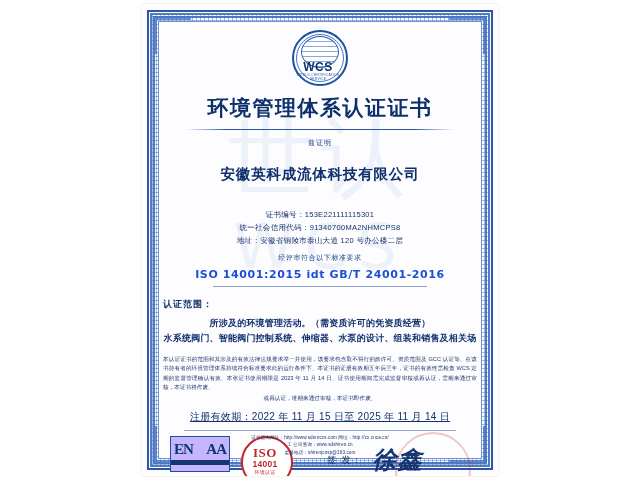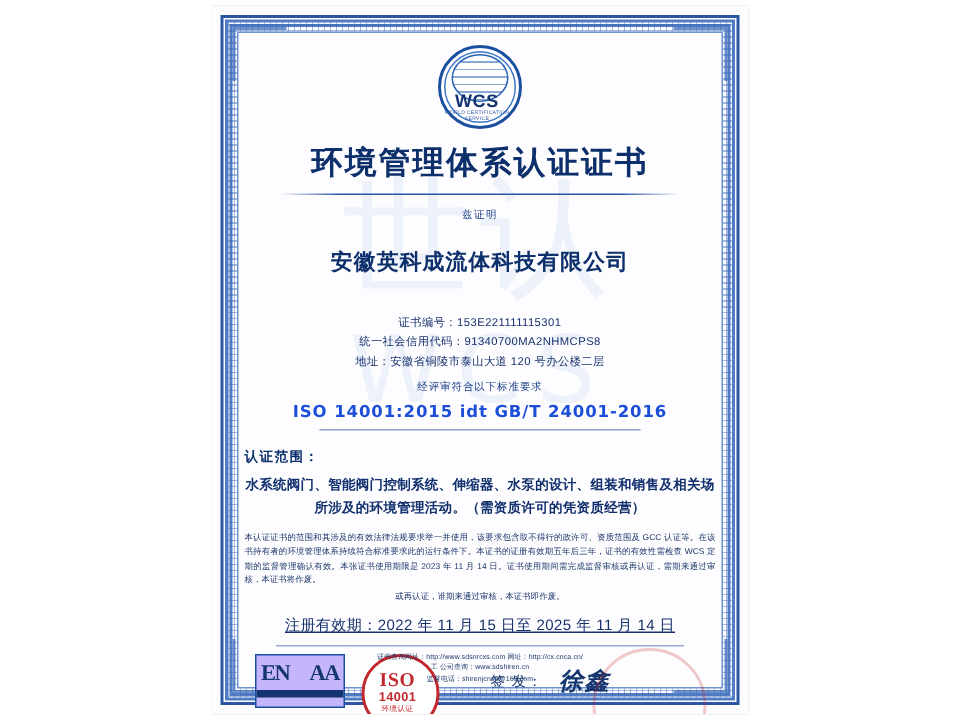--- a/index.html
+++ b/index.html
@@ -365,21 +365,21 @@
   .sign .label {
     display: inline-block;
     font-size: 9.5px;
     color: #14356f;
     letter-spacing: 1px;
     vertical-align: middle;
   }
   .sign .handwrite {
     display: inline-block;
     margin-left: 6px;
-    font-size: 16px;
+    font-size: 24px;
     color: #14356f;
     font-family: "Liberation Serif", serif;
     font-style: italic;
     font-weight: bold;
     vertical-align: middle;
     letter-spacing: 1px;
   }
   .stamp {
     position: absolute;
     right: 6px;
@@ -458,22 +458,22 @@
         <div class="info-line">统一社会信用代码：91340700MA2NHMCPS8</div>
         <div class="info-line">地址：安徽省铜陵市泰山大道 120 号办公楼二层</div>
       </div>
 
       <div class="note-line">经评审符合以下标准要求</div>
       <div class="standard">ISO 14001:2015 idt GB/T 24001-2016</div>
       <div class="std-rule"></div>
 
       <div class="scope-head">认证范围：</div>
       <div class="scope-body">
+        <div>所涉及的环境管理活动。（需资质许可的凭资质经营）</div>
         <div>水系统阀门、智能阀门控制系统、伸缩器、水泵的设计、组装和销售及相关场</div>
-        <div>所涉及的环境管理活动。（需资质许可的凭资质经营）</div>
       </div>
 
       <div class="paragraph">
         <p>本认证证书的范围和其涉及的有效法律法规要求举一并使用，该要求包含取不得行的政许可、资质范围及 GCC 认证等。在该书持有者的环境管理体系持续符合标准要求此的运行条件下。本证书的证册有效期五年后三年，证书的有效性需检查 WCS 定期的监督管理确认有效。本张证书使用期限是 2023 年 11 月 14 日。证书使用期间需完成监督审核或再认证，需期来通过审核，本证书将作废。</p>
         <p class="p-center">或再认证，谁期来通过审核，本证书即作废。</p>
       </div>
 
       <div class="valid">注册有效期：2022 年 11 月 15 日至 2025 年 11 月 14 日</div>
 
       <div class="marks">

